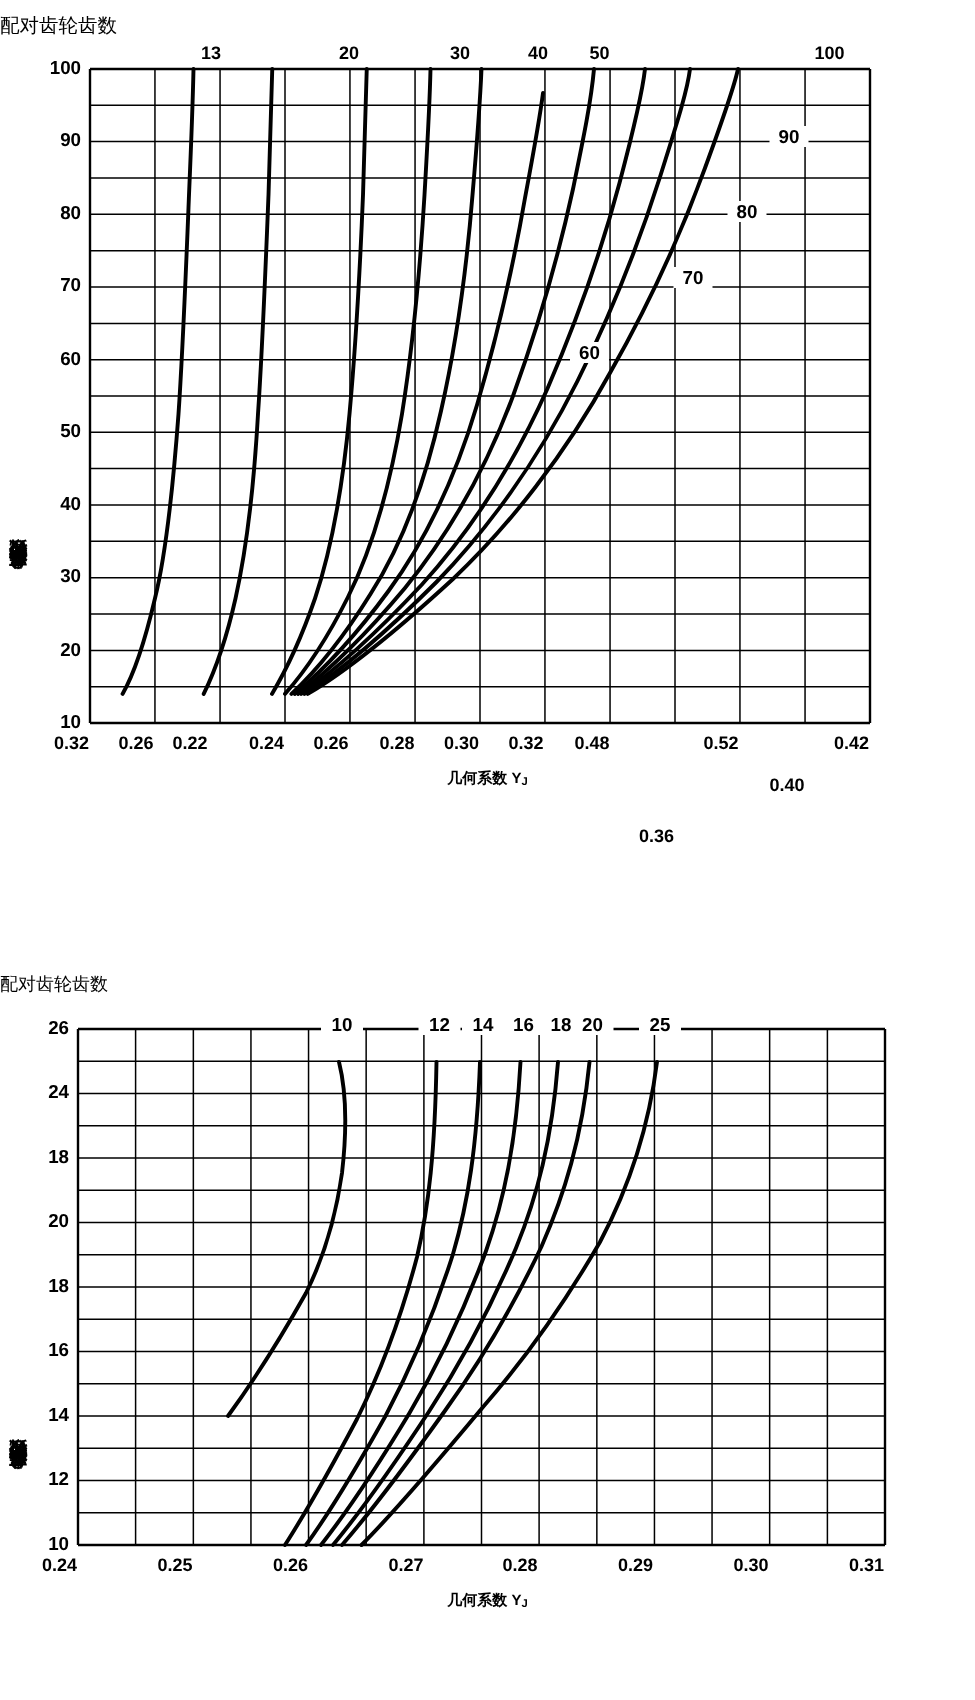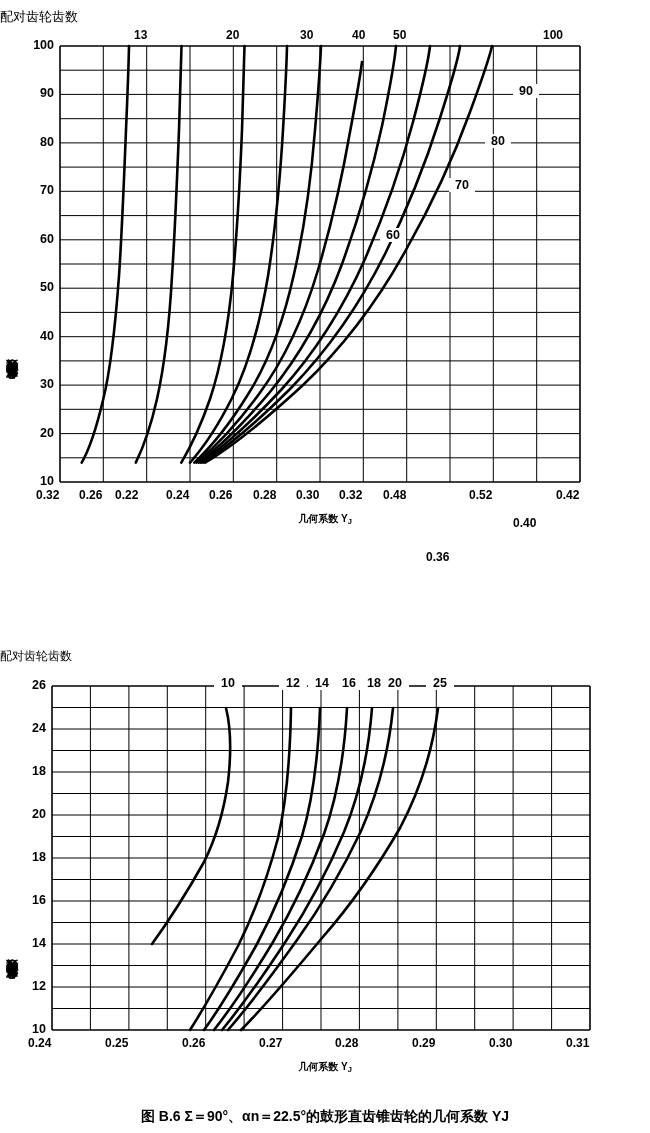--- a/index.html
+++ b/index.html
@@ -242,14 +242,13 @@
   <div class="tick" style="left:259px;top:416px;width:48px;">0.27</div>
   <div class="tick" style="left:335px;top:416px;width:48px;">0.28</div>
   <div class="tick" style="left:412px;top:416px;width:48px;">0.29</div>
   <div class="tick" style="left:489px;top:416px;width:48px;">0.30</div>
   <div class="tick" style="left:566px;top:416px;width:48px;">0.31</div>
 
   <div class="axis-x-label" style="left:0;top:440px;width:650px;">
     <span>几何系数 Y</span><span class="sub">J</span>
   </div>
 
-  <div class="caption" style="left:0;top:488px;">图 B.6   Σ＝90°、αn＝22.5°的鼓形直齿锥齿轮的几何系数 YJ</div>
 </div>
 
 </body></html>

